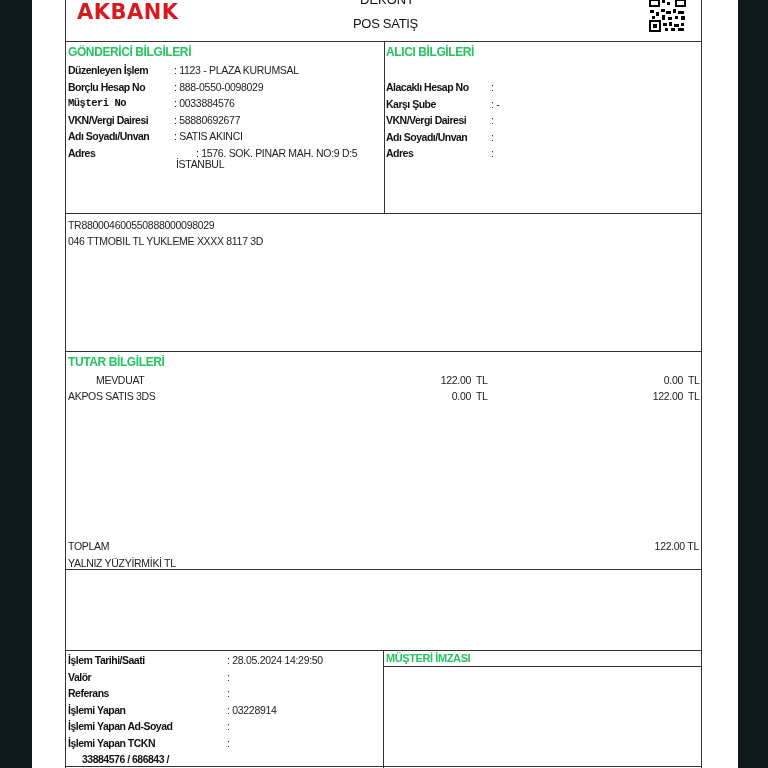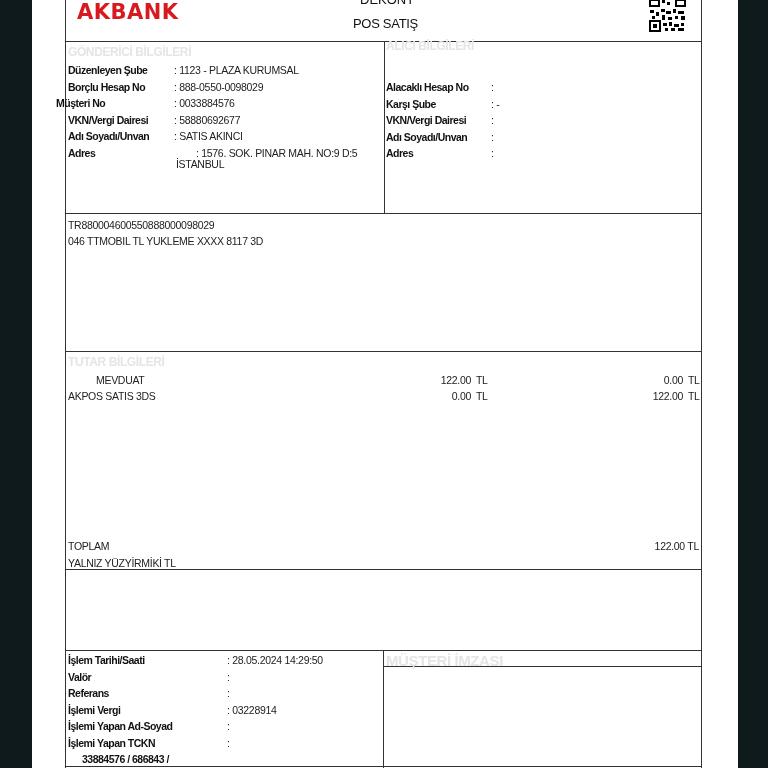--- a/index.html
+++ b/index.html
@@ -17,21 +17,21 @@
   .logo {
     left:77px; top:0px; color:#d71920; font-weight:bold;
     font-size:21px; letter-spacing:0.5px; font-family:"DejaVu Sans", sans-serif;
     line-height:24px;
   }
   .title-top { left:360px; top:-8px; font-size:13px; color:#111; font-weight:normal; }
   .title-main { left:353px; top:16px; font-size:13px; color:#111; letter-spacing:-0.3px; }
   .qr { left:648px; top:0px; width:40px; height:32px; }
   .line-h { height:0; border-top:1.5px solid #333; }
   .line-v { width:0; border-left:1.5px solid #333; }
-  .hdr { font-weight:bold; font-size:12px; color:#e5e5e5; letter-spacing:-0.4px; }
+  .hdr { font-weight:bold; font-size:12px; color:#22c55e; letter-spacing:-0.4px; }
   .lbl { font-size:10.5px; color:#111; font-weight:bold; letter-spacing:-0.5px; line-height:16.5px; }
   .val { font-size:10.5px; color:#222; letter-spacing:-0.3px; line-height:16.5px; }
   .row { position:absolute; white-space:nowrap; }
   .num { text-align:right; }
 </style>
 </head>
 <body>
 
 <div class="page"></div>
 
@@ -67,36 +67,36 @@
 
 <div class="abs line-v" style="left:65px; top:0; height:768px;"></div>
 <div class="abs line-v" style="left:701px; top:0; height:768px;"></div>
 <div class="abs line-h" style="left:65px; top:41px; width:637px;"></div>
 
 <div class="abs line-v" style="left:384px; top:41px; height:173px;"></div>
 <div class="abs line-h" style="left:65px; top:213px; width:637px;"></div>
 
 <div class="abs hdr" style="left:68px; top:45px;">GÖNDERİCİ BİLGİLERİ</div>
 <div>
-  <div class="row lbl" style="left:68px; top:62px;">Düzenleyen Şube</div>
+  <div class="row lbl" style="left:68px; top:62px;">Düzenleyen İşlem</div>
   <div class="row val" style="left:174px; top:62px;">: 1123 - PLAZA KURUMSAL</div>
   <div class="row lbl" style="left:68px; top:78.5px;">Borçlu Hesap No</div>
   <div class="row val" style="left:174px; top:78.5px;">: 888-0550-0098029</div>
-  <div class="row lbl" style="left:56px; top:95px;">Müşteri No</div>
+  <div class="row lbl" style="left:68px; top:95px;font-family:Liberation Mono, monospace;">Müşteri No</div>
   <div class="row val" style="left:174px; top:95px;">: 0033884576</div>
   <div class="row lbl" style="left:68px; top:111.5px;">VKN/Vergi Dairesi</div>
   <div class="row val" style="left:174px; top:111.5px;">: 58880692677</div>
   <div class="row lbl" style="left:68px; top:128px;">Adı Soyadı/Unvan</div>
   <div class="row val" style="left:174px; top:128px;">: SATIS AKINCI</div>
   <div class="row lbl" style="left:68px; top:145px;">Adres</div>
   <div class="row val" style="left:174px; top:145px;margin-left:22px;">: 1576. SOK. PINAR MAH. NO:9 D:5</div>
   <div class="row val" style="left:176px; top:156px;">İSTANBUL</div>
 </div>
 
-<div class="abs hdr" style="left:386px; top:39px;">ALICI BİLGİLERİ</div>
+<div class="abs hdr" style="left:386px; top:45px;">ALICI BİLGİLERİ</div>
 <div>
   <div class="row lbl" style="left:386px; top:79px;">Alacaklı Hesap No</div>
   <div class="row val" style="left:491px; top:79px;">:</div>
   <div class="row lbl" style="left:386px; top:95.5px;">Karşı Şube</div>
   <div class="row val" style="left:491px; top:95.5px;">:  -</div>
   <div class="row lbl" style="left:386px; top:112px;">VKN/Vergi Dairesi</div>
   <div class="row val" style="left:491px; top:112px;">:</div>
   <div class="row lbl" style="left:386px; top:128.5px;">Adı Soyadı/Unvan</div>
   <div class="row val" style="left:491px; top:128.5px;">:</div>
   <div class="row lbl" style="left:386px; top:145px;">Adres</div>
@@ -133,23 +133,23 @@
 <div class="abs line-h" style="left:383px; top:666px; width:319px;"></div>
 <div class="abs line-h" style="left:65px; top:766px; width:637px;"></div>
 
 <div>
   <div class="row lbl" style="left:68px; top:652px;">İşlem Tarihi/Saati</div>
   <div class="row val" style="left:227px; top:652px;">: 28.05.2024 14:29:50</div>
   <div class="row lbl" style="left:68px; top:668.5px;">Valör</div>
   <div class="row val" style="left:227px; top:668.5px;">:</div>
   <div class="row lbl" style="left:68px; top:685px;">Referans</div>
   <div class="row val" style="left:227px; top:685px;">:</div>
-  <div class="row lbl" style="left:68px; top:701.5px;">İşlemi Vergi</div>
+  <div class="row lbl" style="left:68px; top:701.5px;">İşlemi Yapan</div>
   <div class="row val" style="left:227px; top:701.5px;">: 03228914</div>
   <div class="row lbl" style="left:68px; top:718px;">İşlemi Yapan Ad-Soyad</div>
   <div class="row val" style="left:227px; top:718px;">:</div>
   <div class="row lbl" style="left:68px; top:734.5px;">İşlemi Yapan TCKN</div>
   <div class="row val" style="left:227px; top:734.5px;">:</div>
   <div class="row lbl" style="left:82px; top:751px;">33884576 / 686843 /</div>
 </div>
 
-<div class="abs hdr" style="left:386px; top:652px; font-size:15px;">MÜŞTERİ İMZASI</div>
+<div class="abs hdr" style="left:386px; top:652px; font-size:11px;">MÜŞTERİ İMZASI</div>
 <div class="abs" style="left:385px; top:668px; width:316px; height:98px;"></div>
 
 </body></html>

